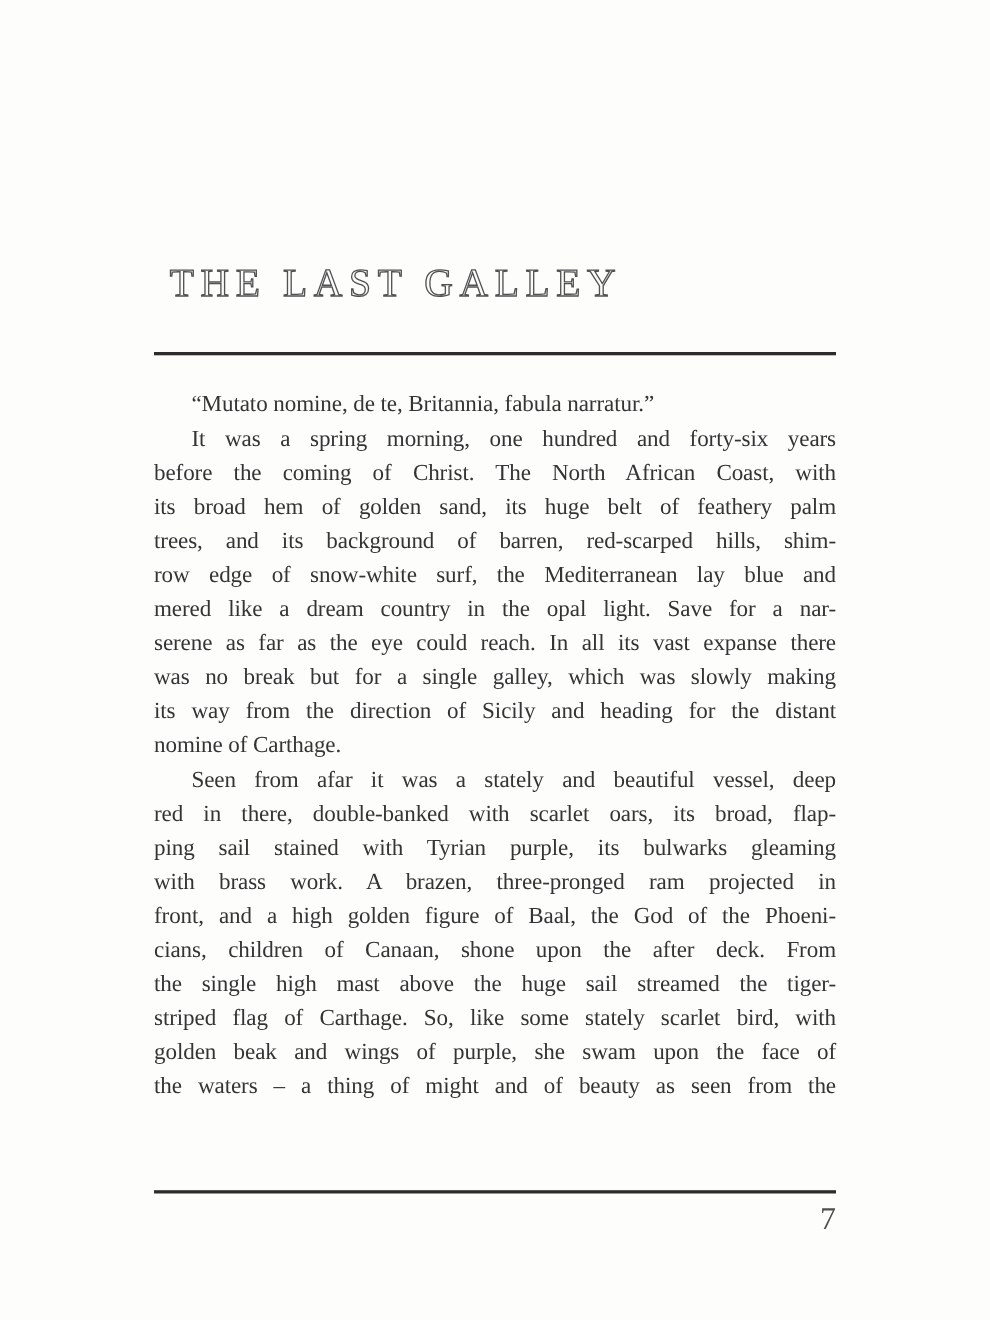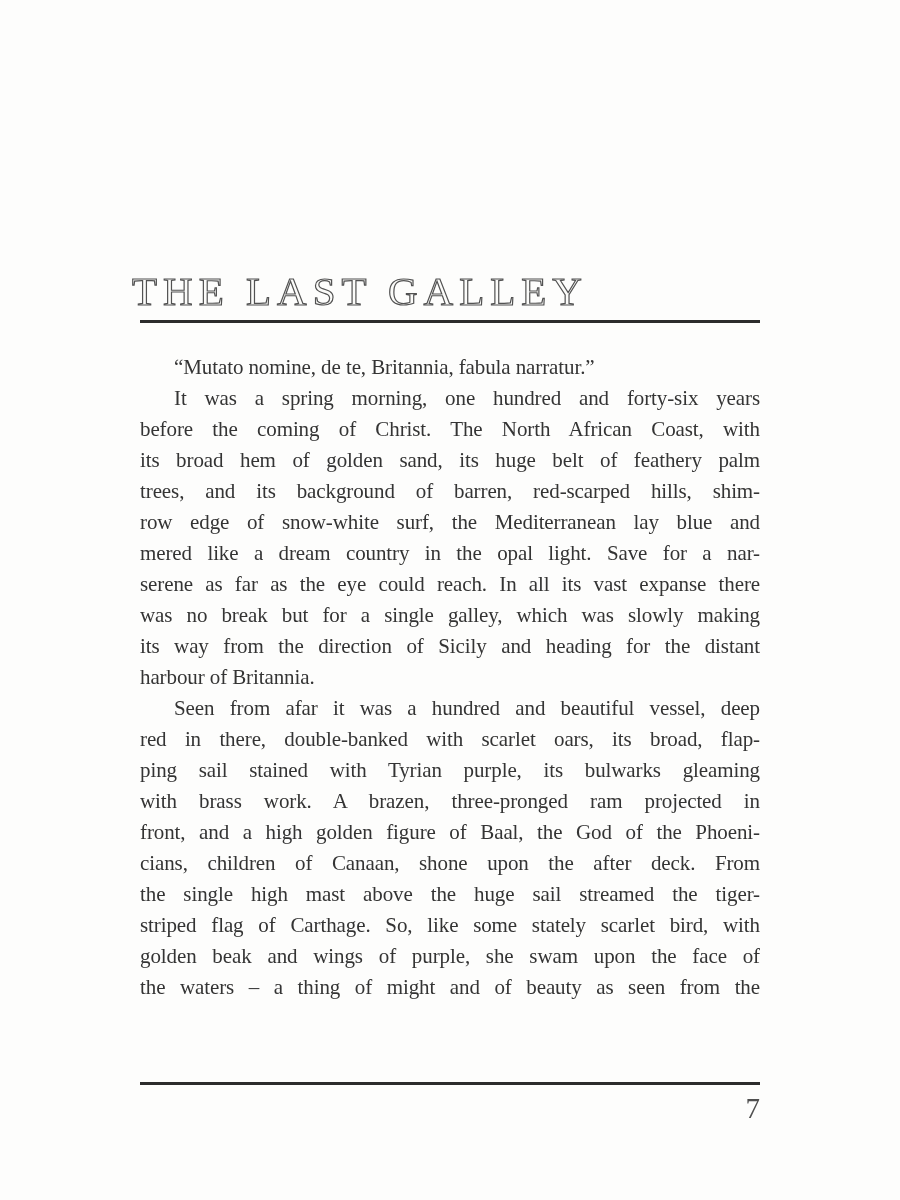--- a/index.html
+++ b/index.html
@@ -16,25 +16,25 @@
     overflow: hidden;
   }
   .page {
     position: absolute;
     top: 0; left: 0;
     width: 900px;
     height: 1200px;
   }
   .title {
     position: absolute;
-    top: 267px;
+    top: 236px;
     left: 0;
     width: 720px;
     text-align: center;
-    font-size: 41px;
+    font-size: 36px;
     font-weight: normal;
     letter-spacing: 6px;
     margin: 0;
     color: #4d4d4d;
     -webkit-text-stroke: 1.2px #525252;
     -webkit-text-fill-color: #fbfbf9;
   }
   .rule {
     position: absolute;
     left: 140px;
@@ -93,25 +93,25 @@
     <div class="paragraph">
       <div class="line first">It was a spring morning, one hundred and forty-six years</div>
       <div class="line">before the coming of Christ. The North African Coast, with</div>
       <div class="line">its broad hem of golden sand, its huge belt of feathery palm</div>
       <div class="line">trees, and its background of barren, red-scarped hills, shim-</div>
       <div class="line">row edge of snow-white surf, the Mediterranean lay blue and</div>
       <div class="line">mered like a dream country in the opal light. Save for a nar-</div>
       <div class="line">serene as far as the eye could reach. In all its vast expanse there</div>
       <div class="line">was no break but for a single galley, which was slowly making</div>
       <div class="line">its way from the direction of Sicily and heading for the distant</div>
-      <div class="line para-end">harbour of Britannia.</div>
+      <div class="line para-end">nomine of Carthage.</div>
     </div>
 
     <div class="paragraph">
-      <div class="line first">Seen from afar it was a hundred and beautiful vessel, deep</div>
+      <div class="line first">Seen from afar it was a stately and beautiful vessel, deep</div>
       <div class="line">red in there, double-banked with scarlet oars, its broad, flap-</div>
       <div class="line">ping sail stained with Tyrian purple, its bulwarks gleaming</div>
       <div class="line">with brass work. A brazen, three-pronged ram projected in</div>
       <div class="line">front, and a high golden figure of Baal, the God of the Phoeni-</div>
       <div class="line">cians, children of Canaan, shone upon the after deck. From</div>
       <div class="line">the single high mast above the huge sail streamed the tiger-</div>
       <div class="line">striped flag of Carthage. So, like some stately scarlet bird, with</div>
       <div class="line">golden beak and wings of purple, she swam upon the face of</div>
       <div class="line">the waters – a thing of might and of beauty as seen from the</div>
     </div>

